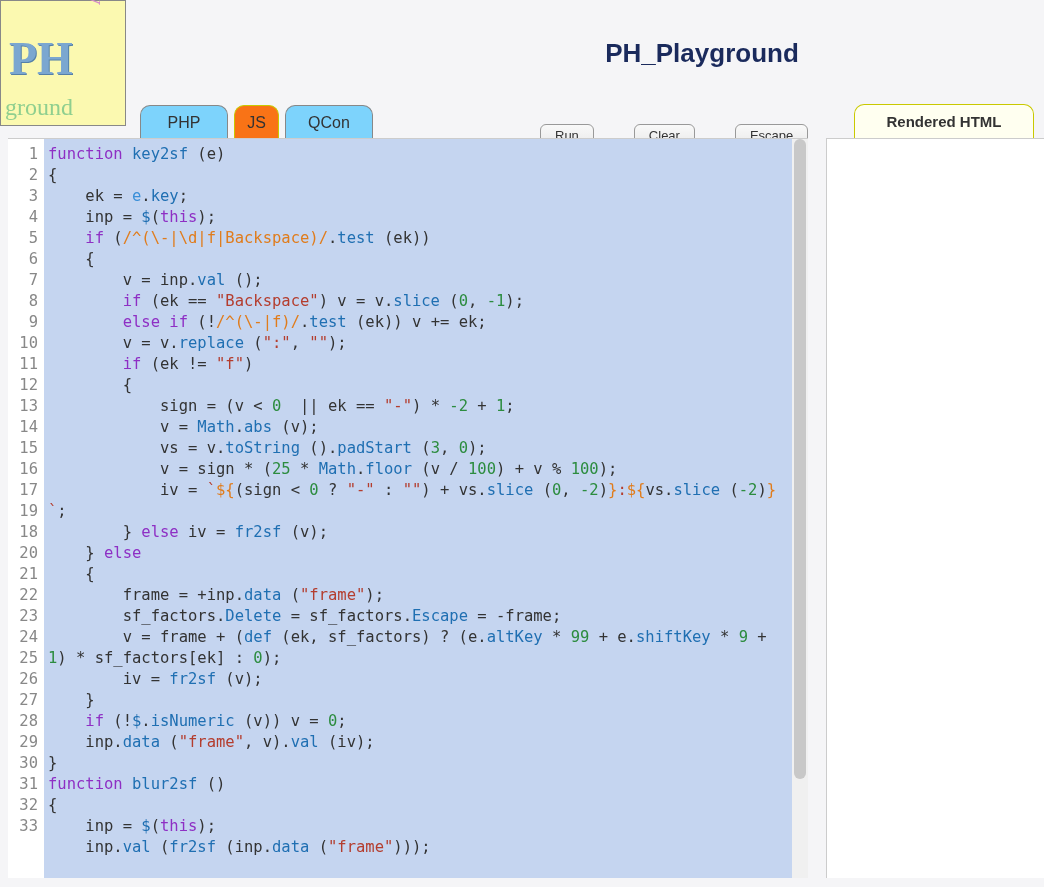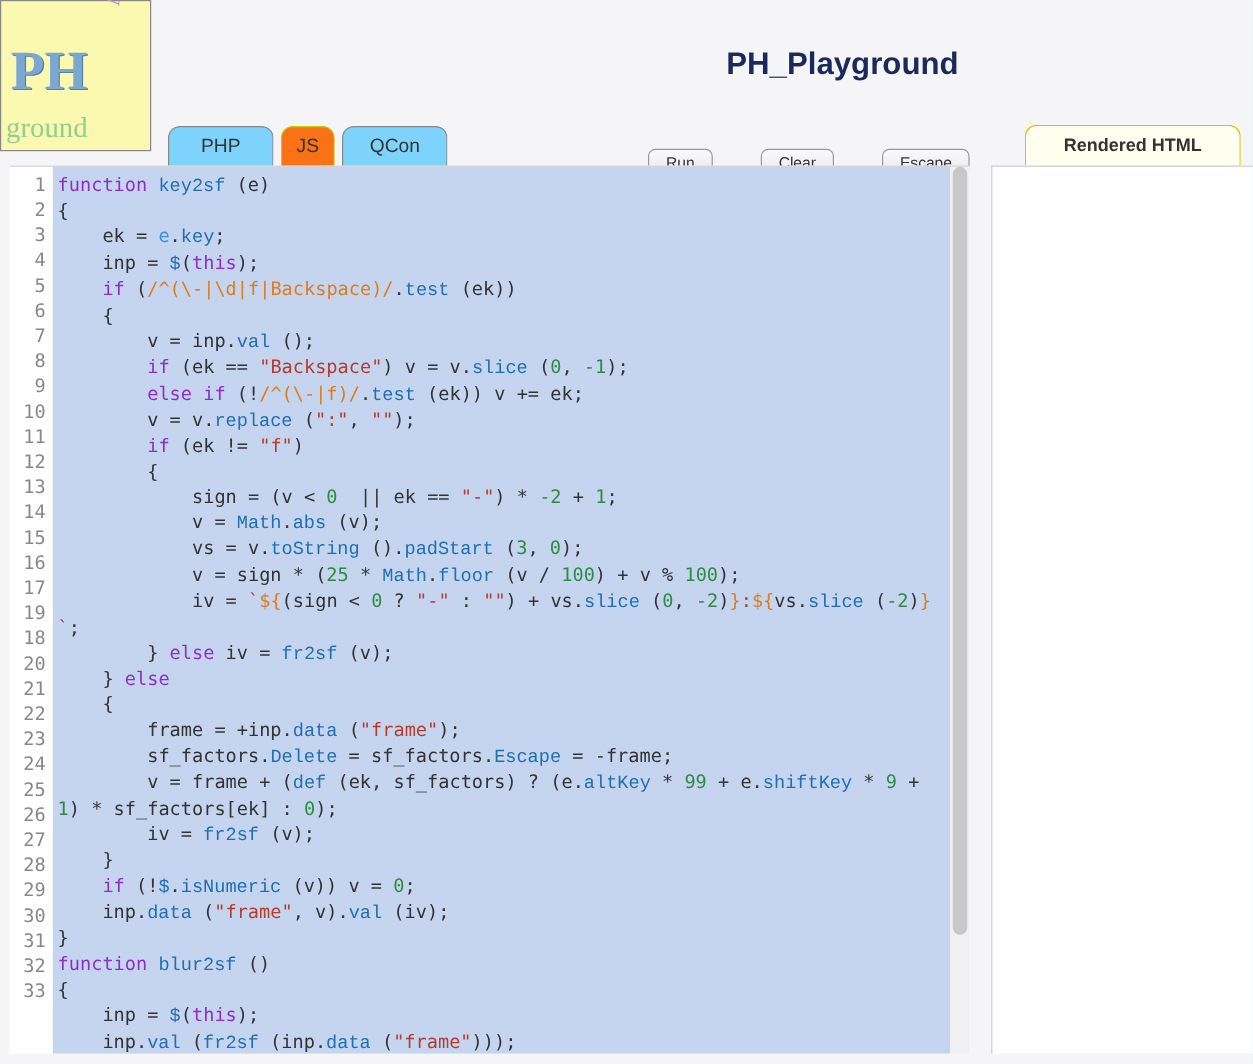--- a/index.html
+++ b/index.html
@@ -138,21 +138,21 @@
   .output-pane {
     position: absolute;
     top: 138px; left: 826px; right: 0;
     height: 740px;
     background: #fff;
     border-left: 1px solid #ccc;
     border-top: 1px solid #ccc;
   }
   
   .kw { color: #8e2fc4; }       
-  .fn { color: #1f6fb2; font-family: Liberation Mono, monospace; }       
+  .fn { color: #1f6fb2; }       
   .var { color: #3a8fd8; }      
   .str { color: #b43d2e; }      
   .rgx { color: #e07c1c; }      
   .num { color: #2c8c3f; }      
   .op  { color: #333; }         
 </style>
 </head>
 <body>
 
 <div class="page">

